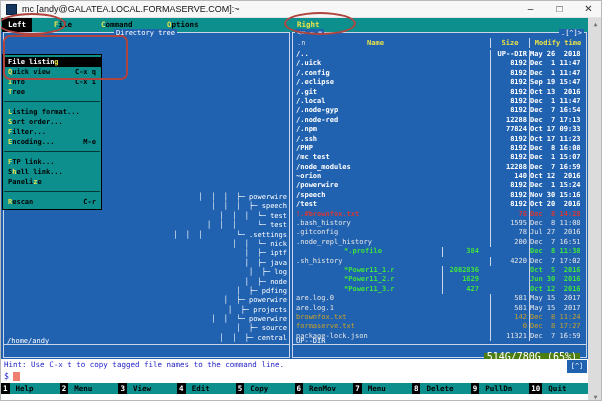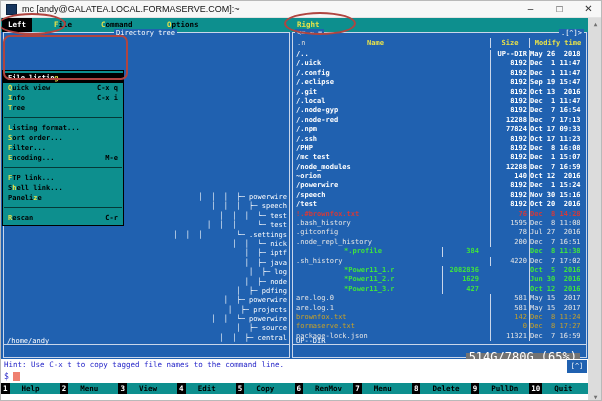--- a/index.html
+++ b/index.html
@@ -56,25 +56,25 @@
   .t-file .f-name,.t-file .f-size,.t-file .f-time{color:#e6e6e6;}
   .t-stale .f-name,.t-stale .f-size,.t-stale .f-time{color:#d23a3a;font-weight:bold;}
   .t-tagged .f-name,.t-tagged .f-size,.t-tagged .f-time{color:#3fe23f;font-weight:bold;margin-left:48px;}
   .t-special .f-name,.t-special .f-size,.t-special .f-time{color:#c9a227;}
 
   .tree{position:absolute;top:160px;left:4px;right:2px;}
   .tree-row{height:9.4px;line-height:9.4px;white-space:pre;color:#fff;}
 
   .mini-divider{position:absolute;left:0;right:0;bottom:12px;border-top:1px solid #c9d6ea;}
   .mini-status{position:absolute;left:3px;bottom:1px;height:20px;line-height:10px;color:#fff;white-space:pre;}
-  .free{position:absolute;right:6px;bottom:-4px;background:#737373;padding:0 3px;color:#fff;
-        font-size:12px;line-height:8px;}
-
-  
-  .dropdown{position:absolute;left:1px;top:38px;width:122px;background:#0d8f8e;border:1px solid #000;
+  .free{position:absolute;right:6px;bottom:-4px;background:#4d7c0f;padding:0 3px;color:#fff;
+        font-size:10px;line-height:8px;}
+
+  
+  .dropdown{position:absolute;left:1px;top:22px;width:100px;background:#0d8f8e;border:1px solid #000;
             padding:2px 0;z-index:5;box-sizing:border-box;}
   .menu-row{display:flex;height:10px;line-height:10px;font-size:7px;font-weight:bold;color:#000;
             padding:0 5px;}
   .menu-row .lbl{flex:1;white-space:pre;}
   .menu-row .sc{white-space:pre;}
   .menu-row.sel{background:#000;color:#fff;}
   .menu-row .hot{color:#e8e24a;}
   .menu-sep{height:10px;position:relative;}
   .menu-sep::after{content:"";position:absolute;left:1px;right:1px;top:4px;border-top:1px solid rgba(0,0,0,0.6);}
 
@@ -83,21 +83,21 @@
         font-size:7.5px;line-height:12px;padding-left:3px;box-sizing:border-box;white-space:pre;}
   .promptline{position:absolute;left:0;top:370px;width:587px;height:12px;background:#fff;color:#2323c8;
         font-size:8px;line-height:12px;padding-left:3px;box-sizing:border-box;}
   .cursor{display:inline-block;width:7px;height:9px;background:#ef8070;margin-left:4px;vertical-align:middle;}
   .scroll-marker{position:absolute;left:566px;top:359px;width:20px;height:13px;background:#2061b0;
         color:#fff;font-size:7px;line-height:13px;text-align:center;}
 
   .keybar{position:absolute;left:0;top:382px;width:587px;height:11px;background:#0d8f8e;display:flex;}
   .key{flex:1;display:flex;font-size:7.5px;line-height:11px;overflow:hidden;}
   .key .num{background:#000;color:#fff;padding:0 2px;font-weight:bold;}
-  .key .klabel{color:#000;padding-left:12px;font-weight:bold;white-space:pre;}
+  .key .klabel{color:#000;padding-left:6px;font-weight:bold;white-space:pre;}
 
   .bottomstrip{position:absolute;left:0;top:393px;width:587px;height:8px;background:#fff;}
 
   .scrollbar{position:absolute;left:587px;top:17px;width:15px;height:384px;background:#dcdcdc;}
   .sb-up{position:absolute;top:2px;left:0;right:0;text-align:center;font-size:6px;color:#707070;}
   .sb-down{position:absolute;bottom:2px;left:0;right:0;text-align:center;font-size:6px;color:#707070;}
 
   
   .ann{position:absolute;border:2px solid #b04540;pointer-events:none;z-index:20;box-sizing:border-box;}
   .ann.ellipse{border-radius:50%;}

